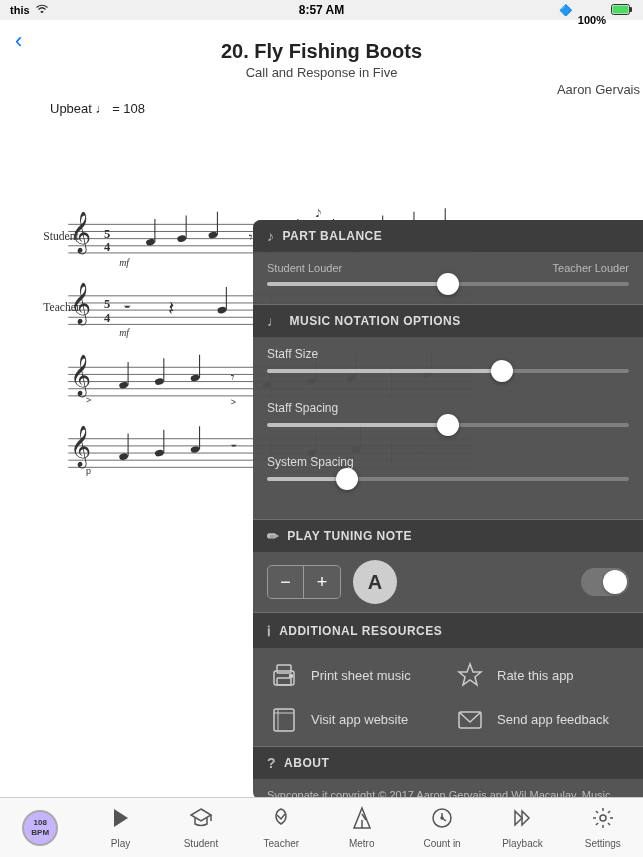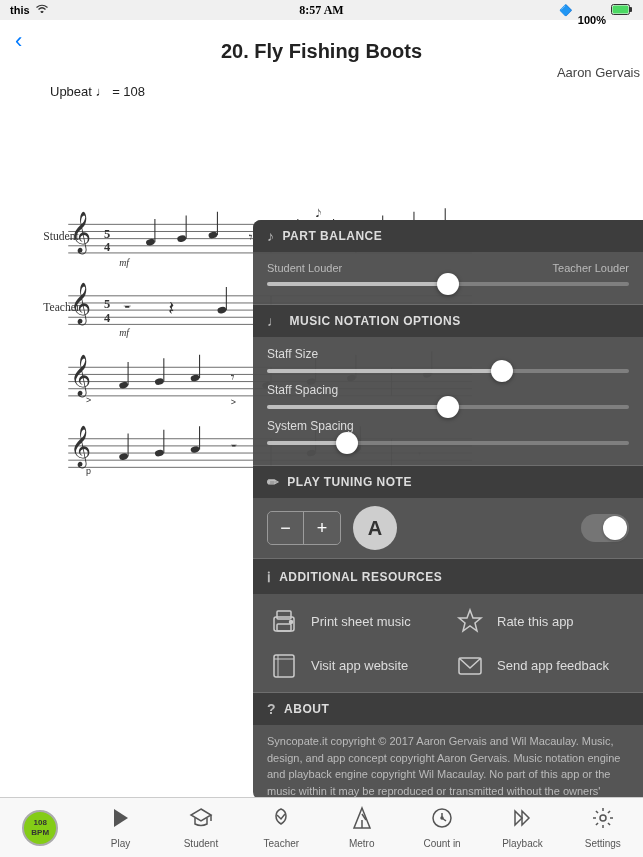--- a/index.html
+++ b/index.html
@@ -112,21 +112,21 @@
     .section-header-icon {
       font-size: 14px;
       opacity: 0.8;
     }
 
     .section-body {
       padding: 10px 14px;
     }
 
     .slider-row {
-      margin-bottom: 10px;
+      margin-bottom: 28px;
     }
 
     .slider-label-row {
       display: flex;
       justify-content: space-between;
       font-size: 11px;
       color: #bbb;
       margin-bottom: 4px;
     }
 
@@ -300,21 +300,21 @@
     .toolbar-label {
       font-size: 10px;
       color: #555;
     }
 
     .bpm-circle {
       width: 36px;
       height: 36px;
       border-radius: 50%;
       border: 2px solid #aaa;
-      background: #84cc16;
+      background: #c4b5fd;
       display: flex;
       align-items: center;
       justify-content: flex-start;
       font-size: 9px;
       font-weight: bold;
       color: #333;
       text-align: center;
       line-height: 1.2;
     }
 
@@ -340,38 +340,39 @@
     <span>this</span>
     <span>
       <svg width="14" height="10" viewBox="0 0 14 10">
           <path d="M7 8.5 L8.2 7.3 M5.8 7.3 L7 8.5" stroke="#333" stroke-width="1.5" fill="none"></path>
           <path d="M3.5 5.5 Q7 2 10.5 5.5" stroke="#333" stroke-width="1.2" fill="none"></path>
           <path d="M1.5 3.5 Q7 -1 12.5 3.5" stroke="#333" stroke-width="1.2" fill="none"></path>
         </svg>
     </span>
   </div>
   <div class="status-center">
-    <span style="font-size:12px; font-weight:600;font-family:Liberation Serif, serif;">8:57 AM</span>
+    <span style="font-size:12px; font-weight:600;">8:57 AM</span>
   </div>
   <div class="status-right">
     <span style="font-size:11px;">🔷</span>
     <span style="font-size:11px; font-weight:600;margin-top:20px;">100%</span>
     <span>
       <svg width="22" height="11" viewBox="0 0 22 11">
           <rect x="0.5" y="0.5" width="18" height="10" rx="2" stroke="#333" stroke-width="1" fill="none"></rect>
           <rect x="1.5" y="1.5" width="16" height="8" rx="1.5" fill="#4cd964"></rect>
           <rect x="18.5" y="3" width="2.5" height="5" rx="1" fill="#333"></rect>
         </svg>
     </span>
   </div>
 </div>
 
 <div class="sheet-area">
 
   <div class="song-title">20. Fly Fishing Boots</div>
+  <div class="song-subtitle">Call and Response in Five</div>
   <div class="song-author">Aaron Gervais</div>
   <div class="tempo-line">Upbeat ♩ = 108</div>
 
   <svg class="sheet-svg" viewBox="0 0 643 750" xmlns="http://www.w3.org/2000/svg" style="position:absolute;top:90px;left:0;height:670px;">
 
     <text x="10" y="145" font-size="13" fill="#333" font-family="serif">Student</text>
 
     <text x="40" y="150" font-size="40" fill="#333" font-family="serif">𝄞</text>
 
     <line x1="38" y1="128" x2="490" y2="128" stroke="#333" stroke-width="0.8"></line>

